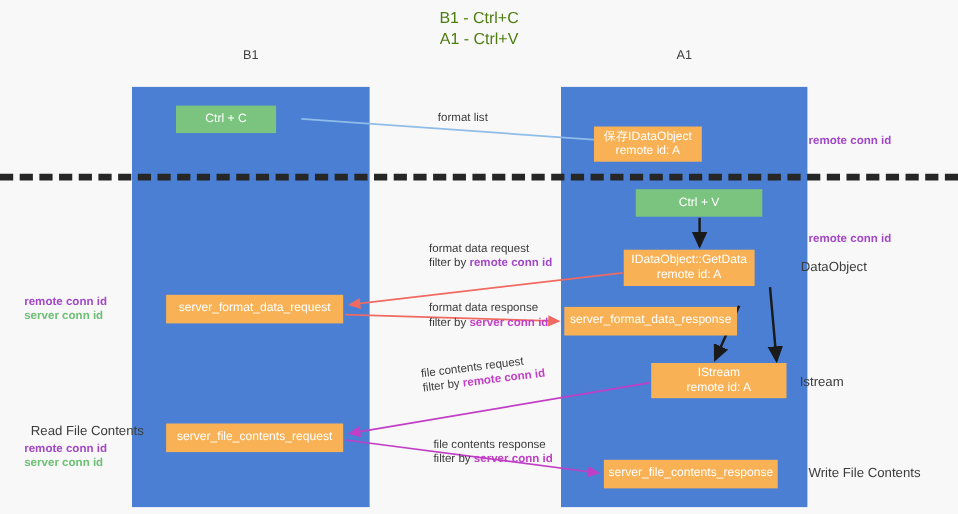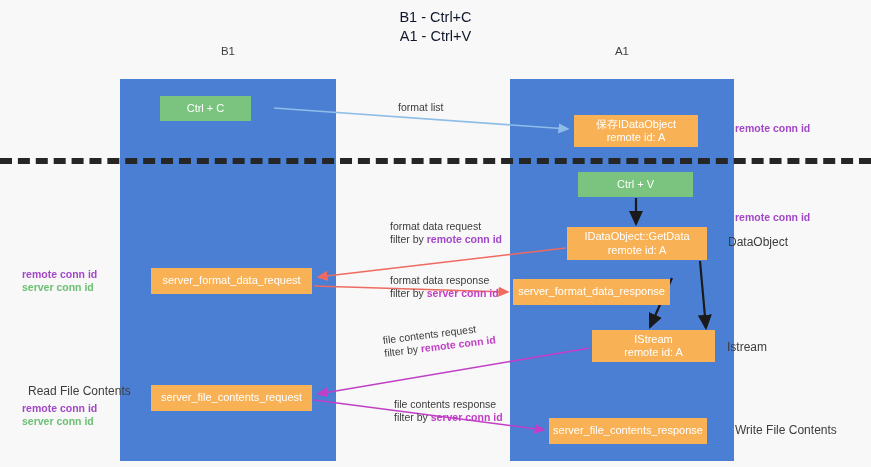--- a/index.html
+++ b/index.html
@@ -23,21 +23,21 @@
     font-size:11.5px;line-height:13px;
   }
   #head-b1{left:120px;top:45px;width:216px;}
   #head-a1{left:510px;top:45px;width:224px;}
   .lane-head .l1{display:block;}
   .lane-head .l2{display:block;}
 
   
   #title{
     position:absolute;left:0;top:8px;width:871px;text-align:center;
-    color:#0f172a;font-size:14.5px;line-height:19px;
+    color:#4d7c0f;font-size:14.5px;line-height:19px;
   }
   #title span{display:block;}
 
   
   #divider{
     position:absolute;left:0;top:158px;width:871px;height:0;
     border-top:6px dashed #262626;
   }
 
   
@@ -47,22 +47,22 @@
     align-items:center;justify-content:center;
     color:#ffffff;font-size:11px;line-height:13.5px;
     text-align:center;padding:2px 4px;
   }
   .node.green{background:#7ac47f;}
   .node.orange{background:#f9b155;}
   .node .ln{display:block;white-space:nowrap;}
 
   #n-ctrlc{left:160px;top:96px;width:91px;height:25px;}
   #n-ctrlv{left:578px;top:172px;width:115px;height:25px;}
-  #n-save-ido{left:574px;top:115px;width:124px;height:32px;}
-  #n-getdata{left:567px;top:227px;width:140px;height:33px;}
+  #n-save-ido{left:540px;top:115px;width:98px;height:32px;}
+  #n-getdata{left:567px;top:227px;width:119px;height:33px;}
   #n-sfdreq{left:151px;top:268px;width:161px;height:26px;}
   #n-sfdres{left:513px;top:279px;width:157px;height:26px;}
   #n-istream{left:592px;top:330px;width:123px;height:32px;}
   #n-sfcreq{left:151px;top:385px;width:161px;height:26px;}
   #n-sfcres{left:549px;top:418px;width:158px;height:26px;}
 
   
   .lbl{position:absolute;color:#3c3c3c;font-size:10.5px;line-height:13px;white-space:nowrap;}
   .lbl .purple{color:#a347c9;font-weight:bold;}
   .lbl .magenta{color:#c13fc6;font-weight:bold;}

